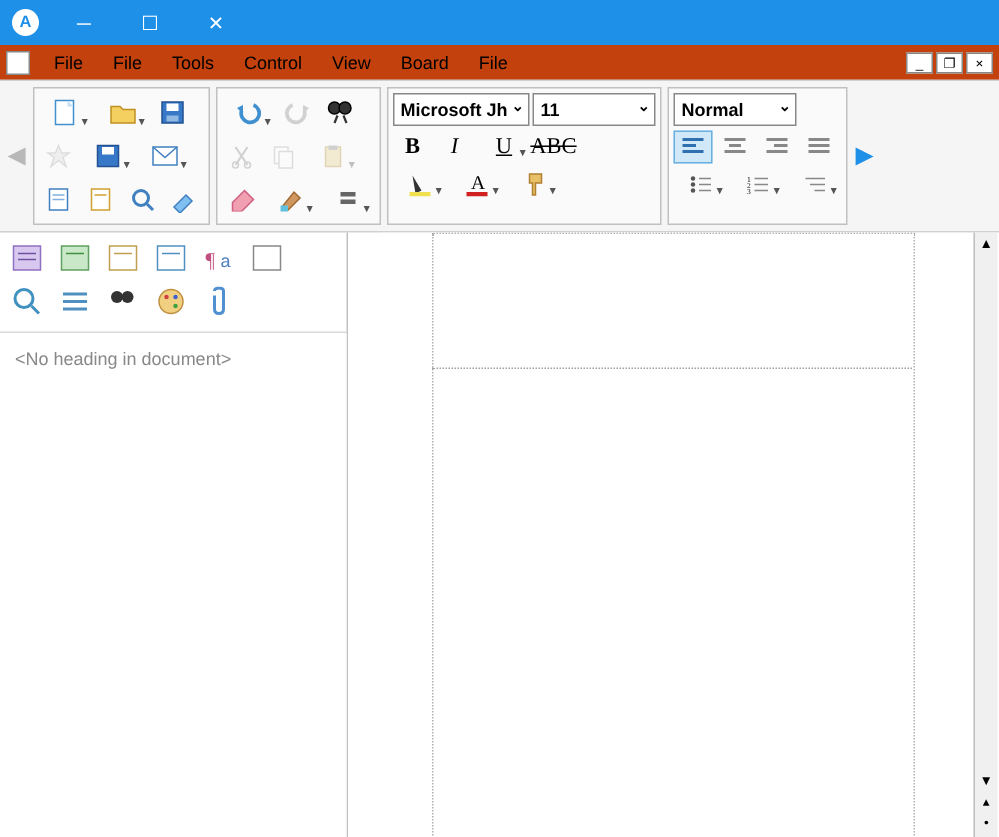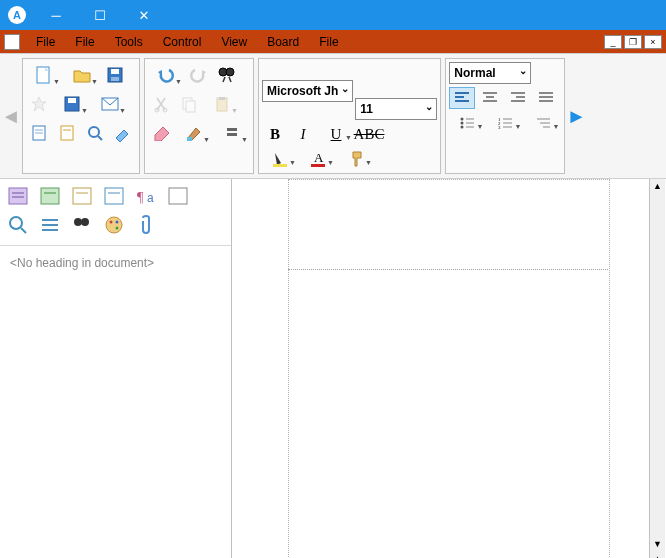--- a/index.html
+++ b/index.html
@@ -18,21 +18,21 @@
 .nav-arrow { width: 18px; display: flex; align-items: center; justify-content: center; color: #b8b8b8; cursor: pointer; font-size: 20px; }
 .nav-arrow.right { color: #1e90e8; }
 .tb-group { border: 1px solid #c0c0c0; background: #fafafa; margin: 0 2px; padding: 3px; display: flex; flex-direction: column; gap: 3px; }
 .tb-row { display: flex; align-items: center; gap: 2px; }
 .tb-btn { width: 26px; height: 26px; display: flex; align-items: center; justify-content: center; cursor: pointer; border: 1px solid transparent; position: relative; }
 .tb-btn.wide { width: 36px; }
 .dropdown-arrow { font-size: 7px; color: #555; position: absolute; right: 1px; bottom: 2px; }
 .tb-btn.disabled { opacity: 0.35; cursor: default; }
 .font-select { height: 22px; border: 1px solid #888; background: #fff; padding: 0 14px 0 4px; font-size: 12px; min-width: 82px; cursor: pointer; display:flex; align-items:center; position:relative;font-weight:bold;}
 .font-select::after { content: "⌄"; position: absolute; right: 3px; top: 2px; font-size: 10px; }
-.size-select { width: 38px; margin-top: 36px; }
+.size-select { width: 38px; }
 .style-select { width: 82px; text-align: right; }
 .fmt-btn { width: 26px; height: 22px; display: flex; align-items: center; justify-content: center; cursor: pointer; border: 1px solid transparent; font-family: Georgia, serif; position:relative; }
 .fmt-btn.split { width: 36px; }
 .fmt-btn.active { border-color: #6ab0e0; background: #d0e8f8; }
 .main-area { display: flex; height: 432px; }
 .control-board { width: 232px; border-right: 1px solid #c0c0c0; display: flex; flex-direction: column; }
 .cb-header { height: 22px; background: #fff; border-bottom: 1px solid #c0c0c0; display: flex; align-items: center; padding: 0 4px; font-weight: bold; font-size: 13px; }
 .cb-header .cb-icons { margin-left: auto; display: flex; gap: 2px; }
 .cb-header .cb-icon { width: 14px; height: 14px; cursor: pointer; display: flex; align-items: center; justify-content: center; font-size: 11px; }
 .cb-toolbar { padding: 4px; border-bottom: 1px solid #d8d8d8; }

